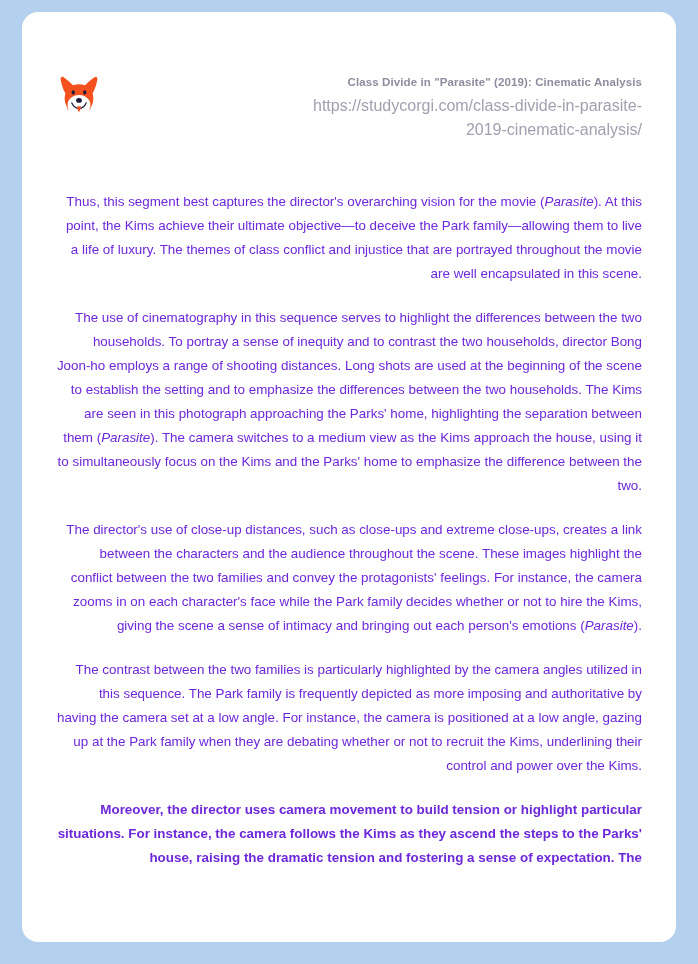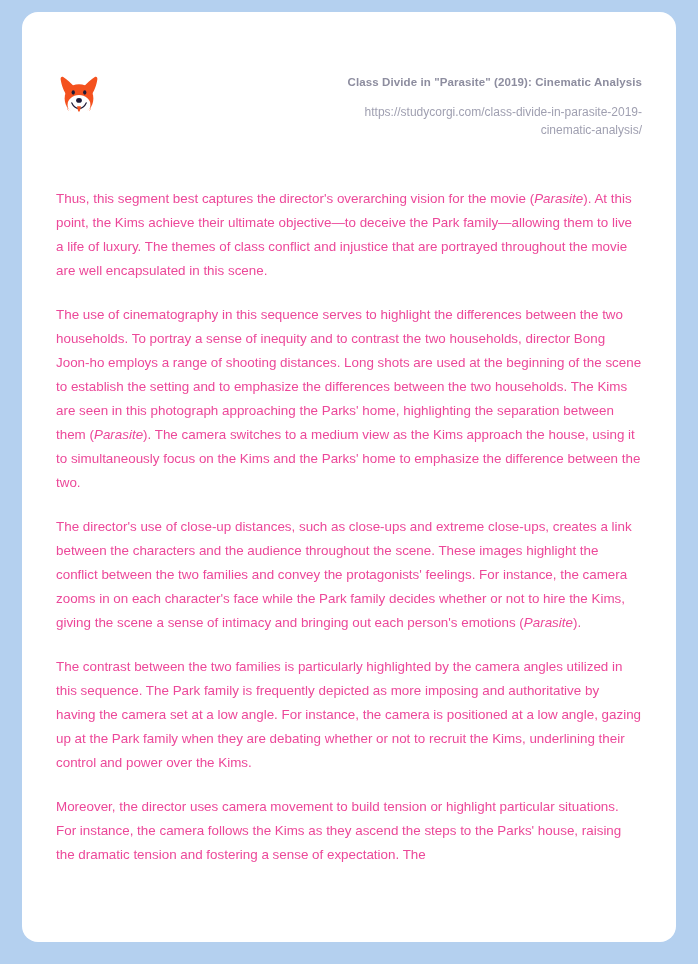--- a/index.html
+++ b/index.html
@@ -77,42 +77,42 @@
 
   .doc-title {
     font-size: 11.5px;
     font-weight: bold;
     color: #8d8d9f;
     line-height: 1.45;
     letter-spacing: 0.1px;
   }
 
   .doc-url {
-    font-size: 12px;
+    font-size: 16px;
     color: #a0a0b1;
     line-height: 1.5;
-    margin-top: 12px;
+    margin-top: 3px;
     word-break: break-word;
   }
 
   
   .doc-body {
     padding: 0 34px;
     margin-top: 48px;
   }
 
   .doc-body p {
     font-size: 13.4px;
     line-height: 24px;
-    color: #ec4899;
-    text-align: left;
+    color: #6d28d9;
+    text-align: right;
     margin-bottom: 20px;
   }
 
-  .doc-body p.tight { margin-bottom: 0; }
+  .doc-body p.tight { margin-bottom: 0; font-weight: bold; }
 
   .doc-body h2 {
     font-size: 19px;
     font-weight: bold;
     color: #33304f;
     letter-spacing: -0.2px;
     margin-top: 24px;
     margin-bottom: 16px;
   }
 

